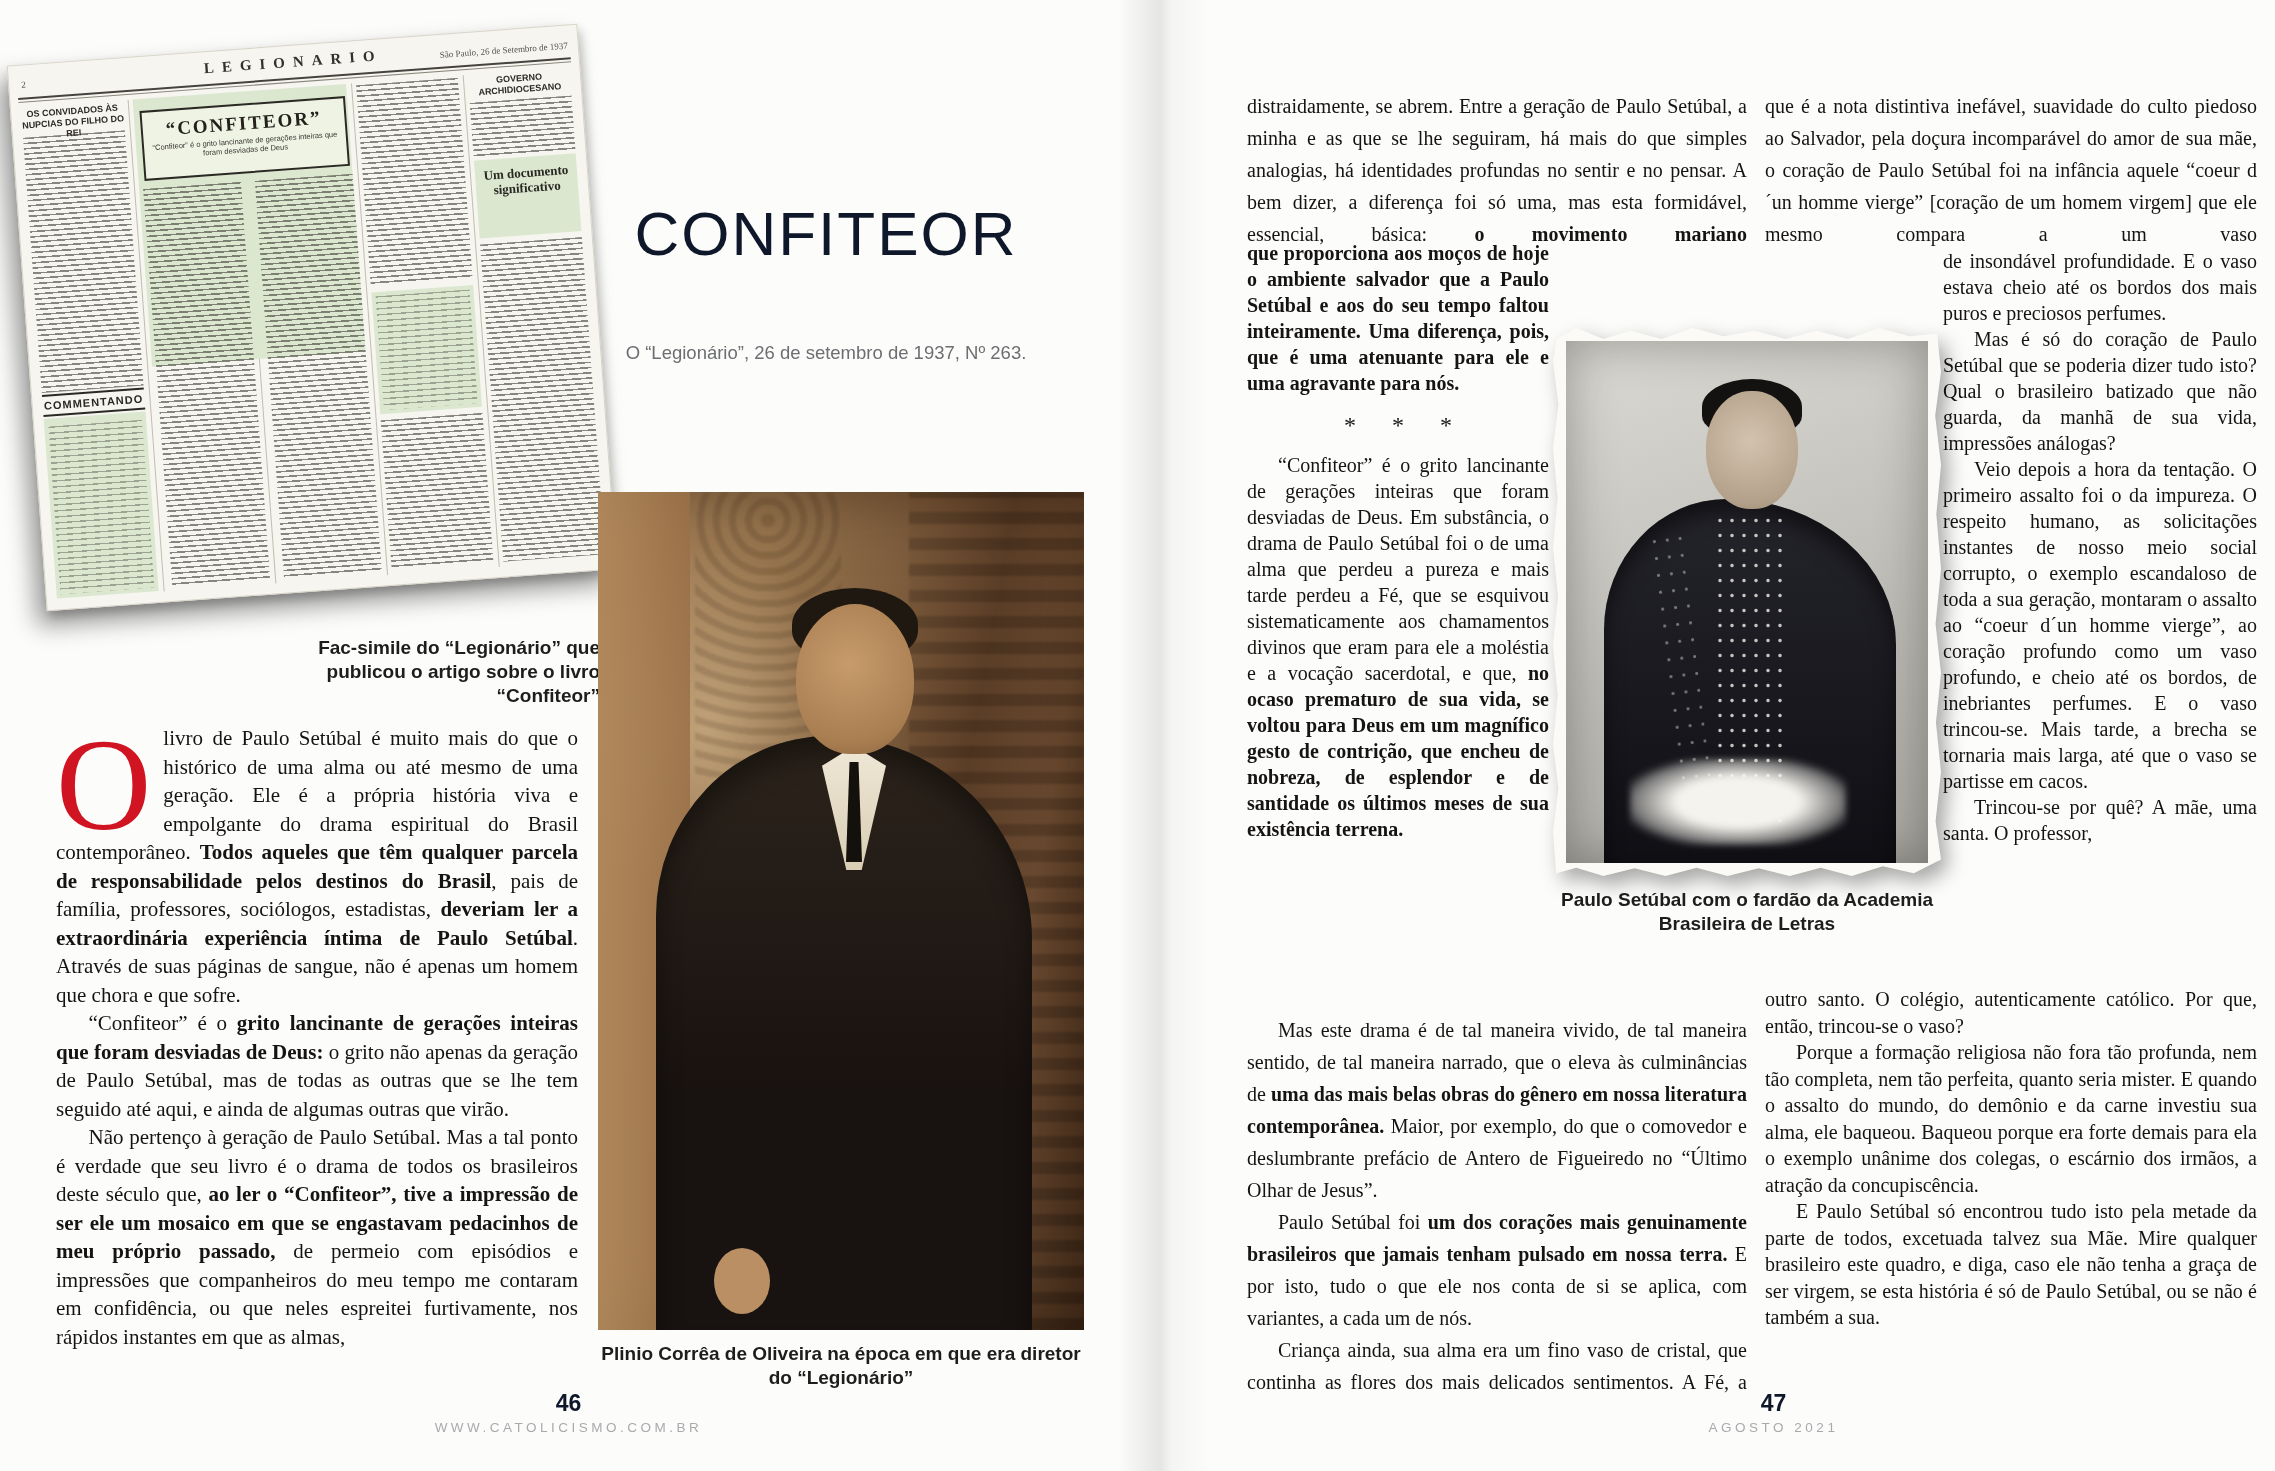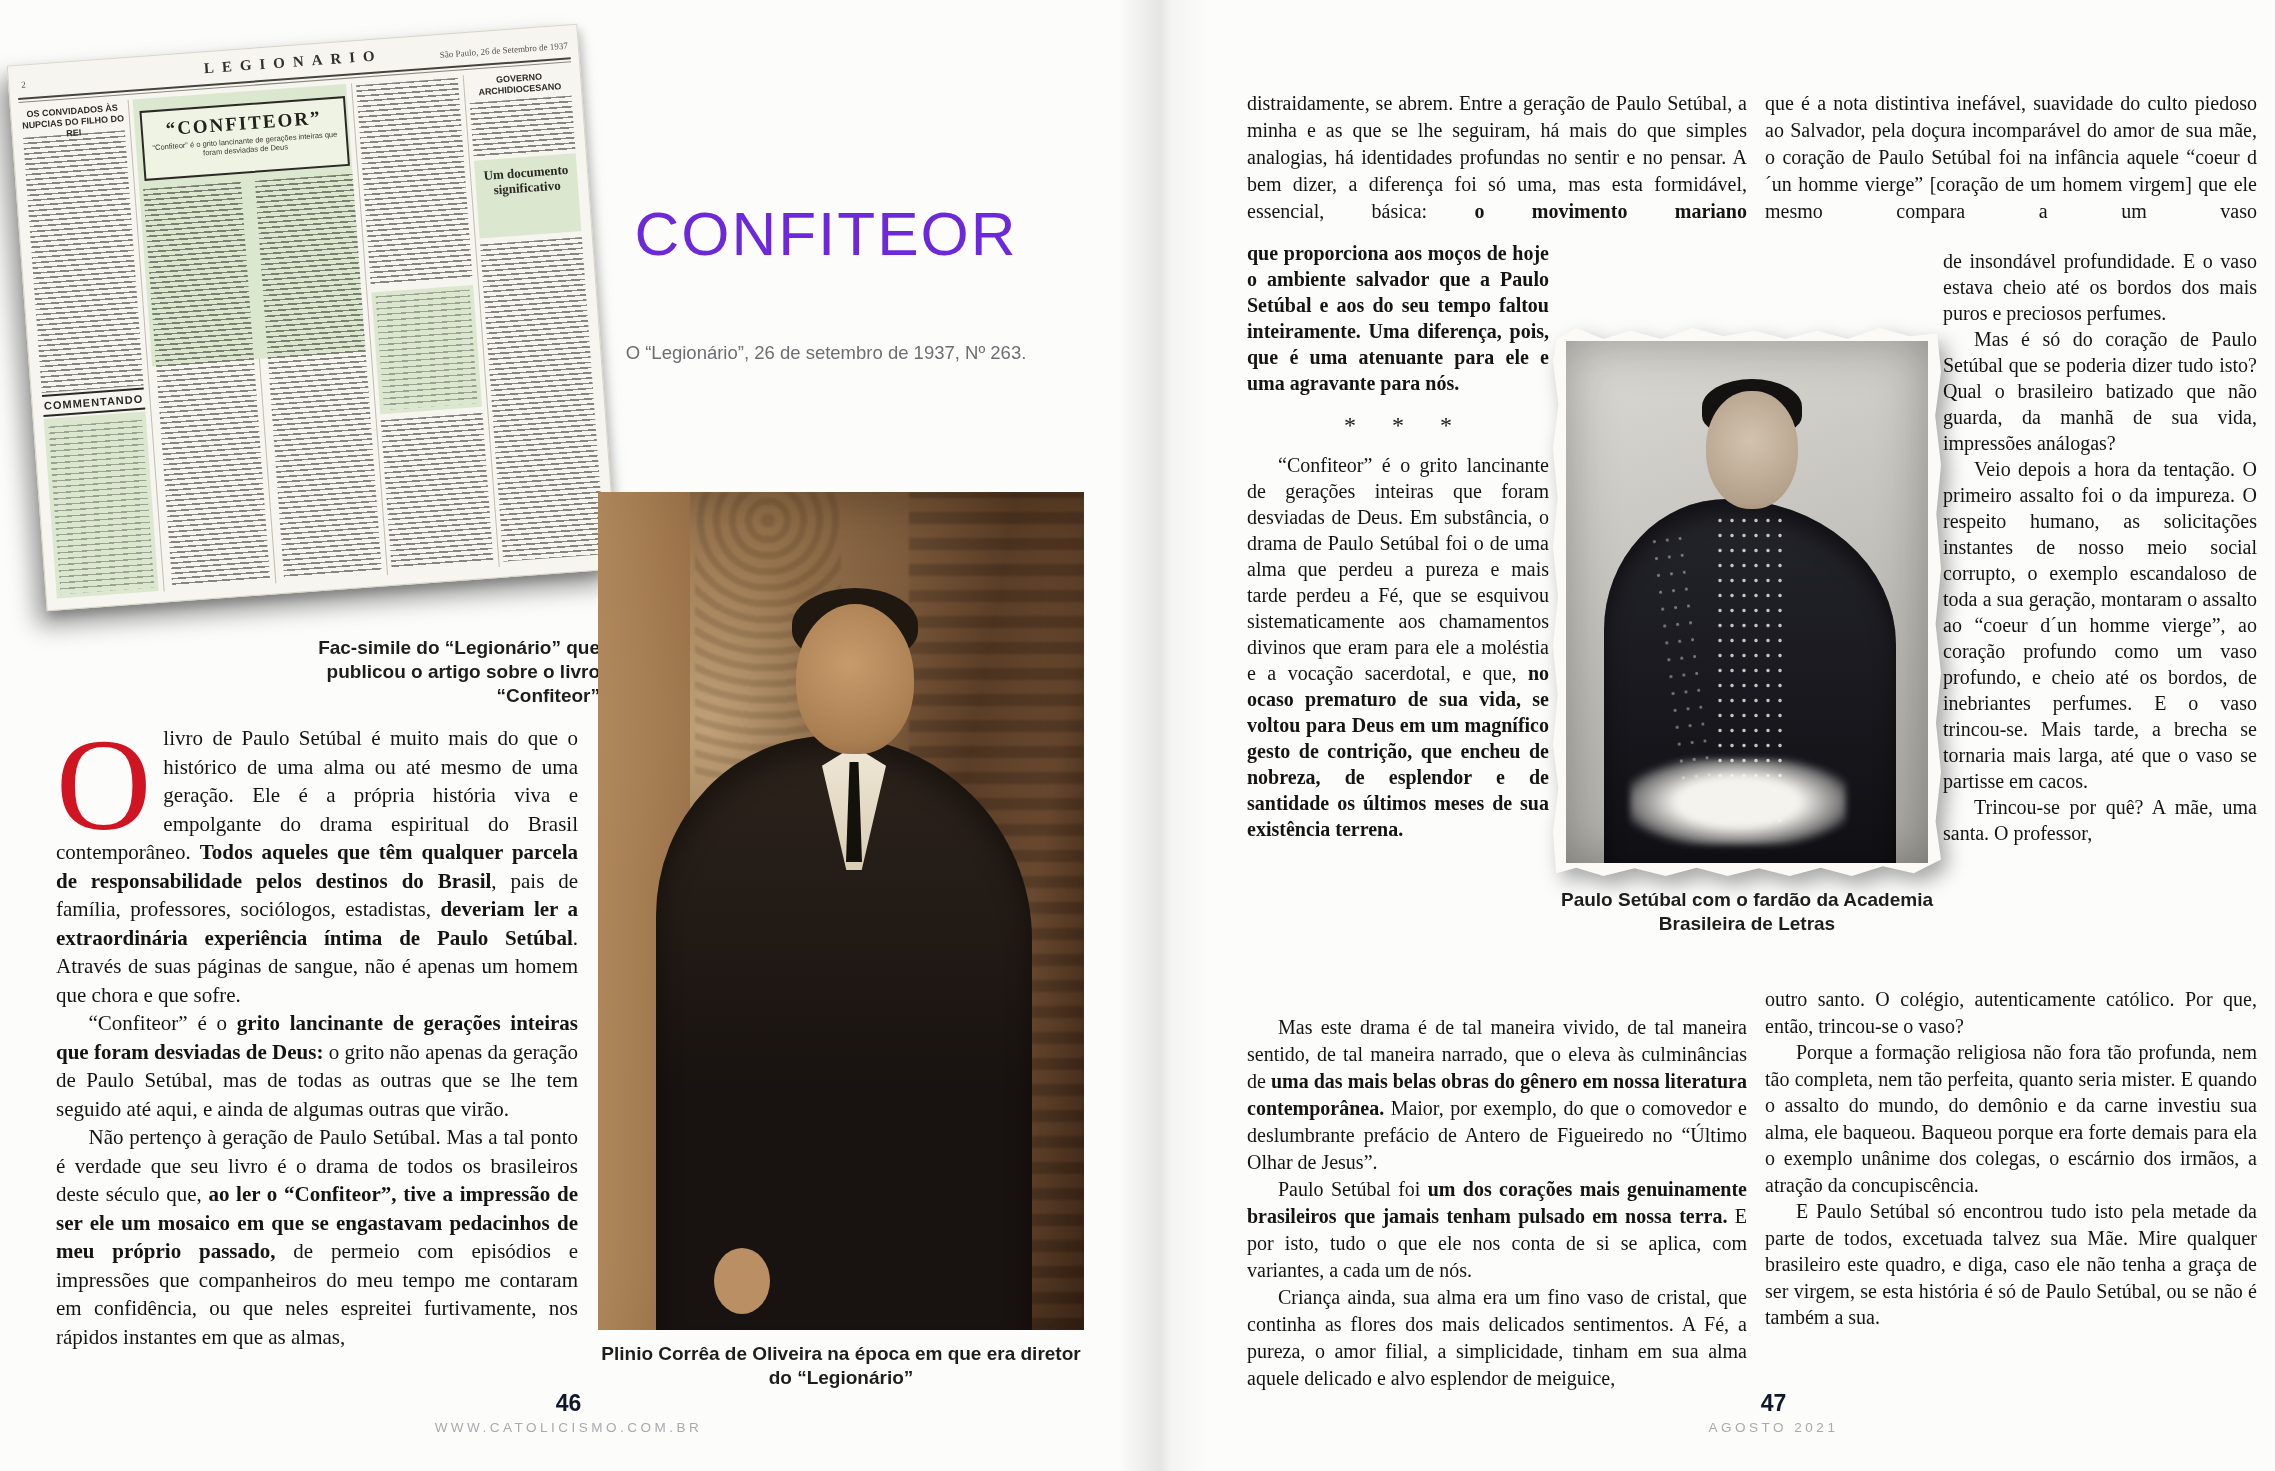--- a/index.html
+++ b/index.html
@@ -12,26 +12,26 @@
   .para{margin:0;}
   .indent{text-indent:1.55em;}
   .b{font-weight:700;}
   .lastjust{text-align-last:justify;}
 
   
   .body-left{font-size:21px;line-height:28.5px;}
   .dropcap{float:left;font-size:132px;line-height:.80;color:#d11421;margin:8px 12px 0 0;font-weight:400;}
 
   
-  .body-right{font-size:20px;line-height:27px;}
+  .body-right{font-size:20px;line-height:32px;}
   .body-right-narrow{font-size:20px;line-height:26px;}
   .stars{text-align:center;font-size:24px;word-spacing:30px;margin:16px 0 14px 0;}
 
   
-  .title{font-size:62px;letter-spacing:2px;font-weight:500;color:#6d28d9;text-align:center;}
+  .title{font-size:62px;letter-spacing:2px;font-weight:500;color:#0f172a;text-align:center;}
   .byline{font-size:23px;letter-spacing:.5px;color:#77787b;text-align:center;}
   .byline .b{color:#4c4c4e;}
   .source{font-size:18.5px;color:#6d6e71;text-align:center;}
   .caption{font-weight:700;font-size:19px;line-height:24px;color:#1d1d1b;}
 
   
   .pageno{font-weight:700;font-size:23px;color:#0f172a;text-align:center;}
   .foot-sub{font-size:13.5px;letter-spacing:3.5px;color:#a8aaac;text-align:center;margin-top:3px;}
 
   

